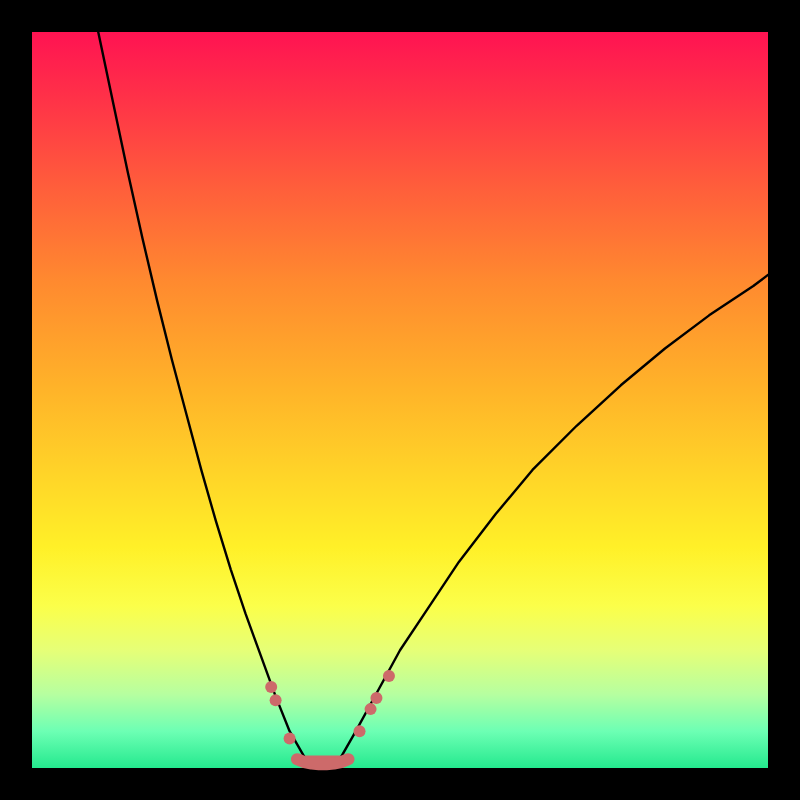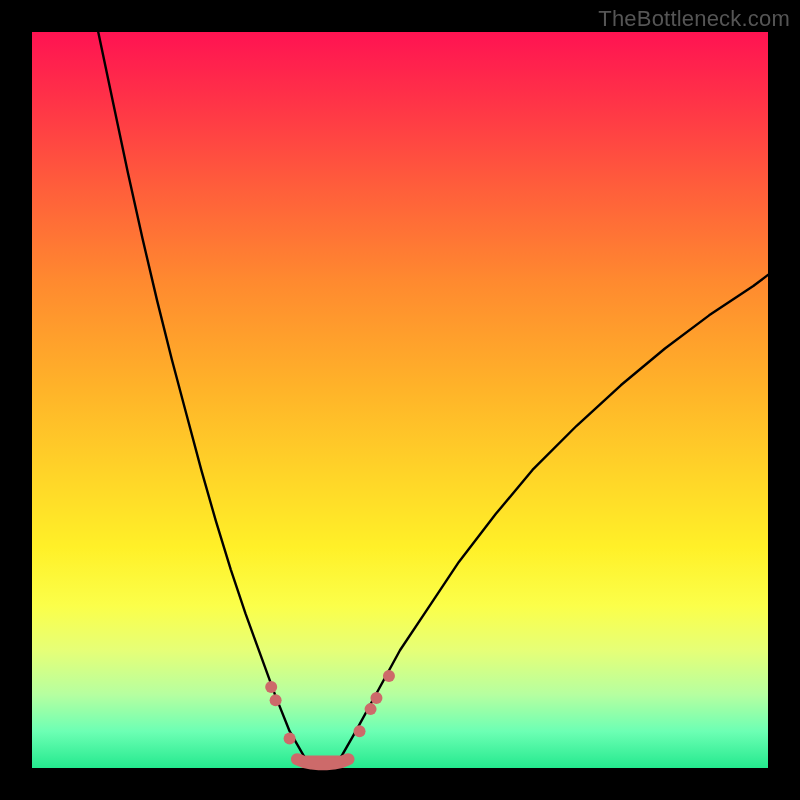--- a/index.html
+++ b/index.html
@@ -71,14 +71,13 @@
           <circle cx="239.20000000000002" cy="655.04" r="6" fill="#cd6a6a"></circle>
           <circle cx="243.616" cy="668.288" r="6" fill="#cd6a6a"></circle>
           <circle cx="257.59999999999997" cy="706.56" r="6" fill="#cd6a6a"></circle>
           <circle cx="327.52" cy="699.2" r="6" fill="#cd6a6a"></circle>
           <circle cx="338.56" cy="677.12" r="6" fill="#cd6a6a"></circle>
           <circle cx="344.448" cy="666.08" r="6" fill="#cd6a6a"></circle>
           <circle cx="356.96" cy="644" r="6" fill="#cd6a6a"></circle>
         </g>
     </svg>
   </div>
-  <div class="watermark">TheBottleneck.com</div>
 </div>
 
 </body></html>

